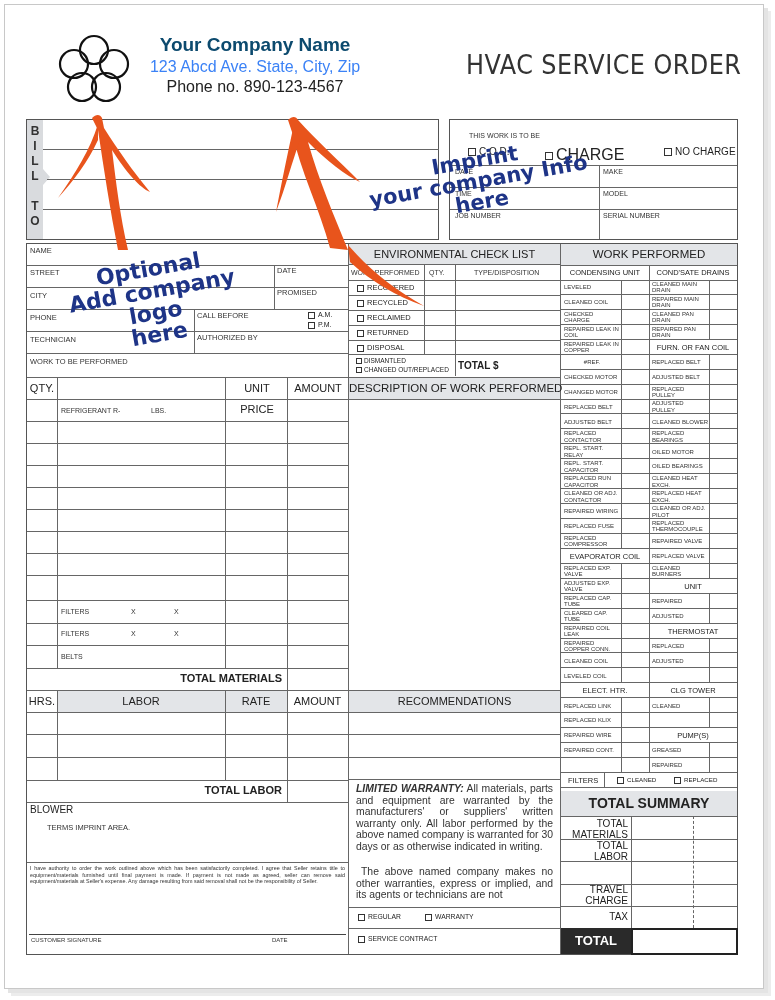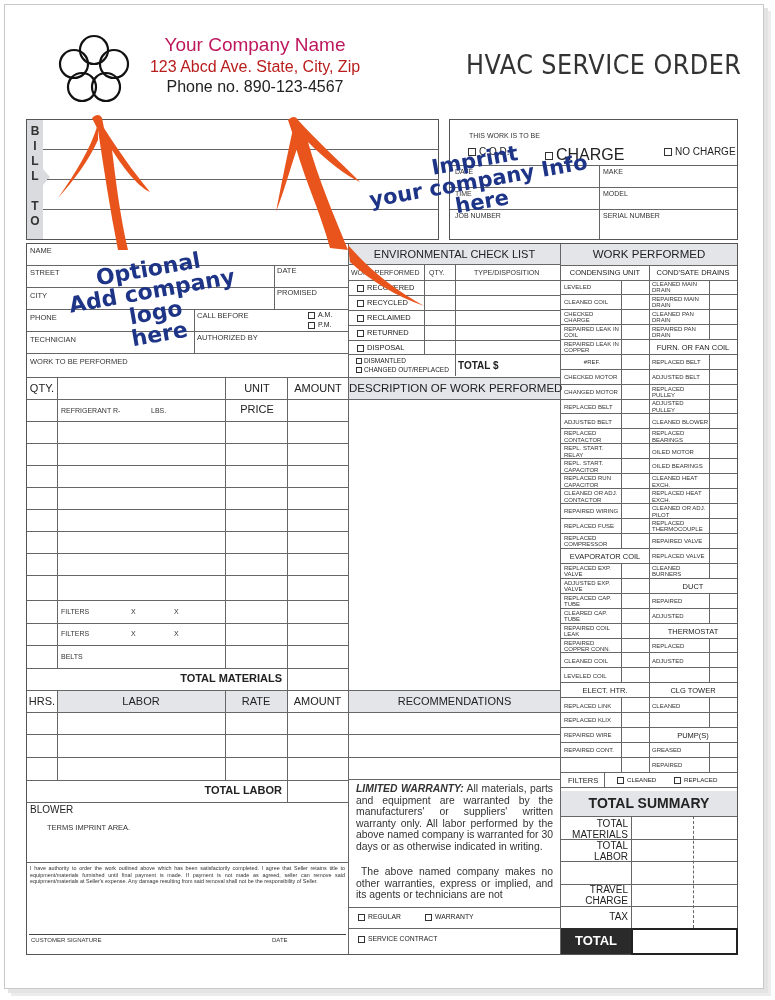--- a/index.html
+++ b/index.html
@@ -23,22 +23,22 @@
 
 <svg class="abs" style="left:56px;top:33px" width="76" height="72">
   <g fill="none" stroke="#111" stroke-width="2.2">
     <circle cx="38" cy="17" r="14"></circle>
     <circle cx="58" cy="31" r="14"></circle>
     <circle cx="50" cy="54" r="14"></circle>
     <circle cx="26" cy="54" r="14"></circle>
     <circle cx="18" cy="31" r="14"></circle>
   </g>
 </svg>
-<div class="abs center" style="left:140px;top:34px;width:230px;font-size:19px;font-weight:normal;color:#be185d">Your Company Name</div>
-<div class="abs center" style="left:140px;top:58px;width:230px;font-size:16px;color:#b91c1c">123 Abcd Ave. State, City, Zip</div>
+<div class="abs center" style="left:140px;top:34px;width:230px;font-size:19px;font-weight:bold;color:#0c4a6e">Your Company Name</div>
+<div class="abs center" style="left:140px;top:58px;width:230px;font-size:16px;color:#3b82f6">123 Abcd Ave. State, City, Zip</div>
 <div class="abs center" style="left:140px;top:78px;width:230px;font-size:16px;color:#222">Phone no. 890-123-4567</div>
 <div class="abs" style="left:466px;top:50px;font-size:26px;color:#333;letter-spacing:0.5px;font-family:'DejaVu Sans',sans-serif;font-weight:normal;transform:scaleX(0.92);transform-origin:left">HVAC SERVICE ORDER</div>
 
 <div class="box" style="left:26px;top:119px;width:413px;height:121px"></div>
 <div class="abs" style="left:27px;top:120px;width:16px;height:119px;background:#d9dbde"></div>
 <div class="abs" style="left:43px;top:169px;width:0;height:0;border-top:8px solid transparent;border-bottom:8px solid transparent;border-left:7px solid #d9dbde"></div>
 <div class="abs center" style="left:27px;top:124px;width:16px;font-size:12px;font-weight:bold;line-height:15px;color:#333">
   <div>B</div>
   <div>I</div>
   <div>L</div>
@@ -355,21 +355,21 @@
     </div>
     <div style="position: absolute; left: 88px; top: 283.848px; width: 88px; height: 14.9394px; border-bottom: 1px solid rgb(102, 102, 102);">
       <div style="position: absolute; left: 60px; top: 0px; width: 0px; height: 14.9394px; border-left: 1px solid rgb(102, 102, 102);"></div>
       <div class="tiny" style="left: 3px; width: 56px; top: 0px; height: 14.9394px; display: flex; align-items: center;">CLEANED BURNERS</div>
     </div>
     <div style="position: absolute; left: 0px; top: 298.788px; width: 88px; height: 14.9394px; border-bottom: 1px solid rgb(102, 102, 102);">
       <div style="position: absolute; left: 60px; top: 0px; width: 0px; height: 14.9394px; border-left: 1px solid rgb(102, 102, 102);"></div>
       <div class="tiny" style="left: 3px; width: 56px; top: 0px; height: 14.9394px; display: flex; align-items: center;">ADJUSTED EXP. VALVE</div>
     </div>
     <div style="position: absolute; left: 88px; top: 298.788px; width: 88px; height: 14.9394px; border-bottom: 1px solid rgb(102, 102, 102);">
-      <div style="position: absolute; left: 0px; width: 88px; top: 0px; height: 14.9394px; display: flex; align-items: center; justify-content: center; font-size: 7.5px; color: rgb(34, 34, 34);">DUCT</div>
+      <div style="position: absolute; left: 0px; width: 88px; top: 0px; height: 14.9394px; display: flex; align-items: center; justify-content: center; font-size: 7.5px; color: rgb(34, 34, 34);">UNIT</div>
     </div>
     <div style="position: absolute; left: 0px; top: 313.727px; width: 88px; height: 14.9394px; border-bottom: 1px solid rgb(102, 102, 102);">
       <div style="position: absolute; left: 60px; top: 0px; width: 0px; height: 14.9394px; border-left: 1px solid rgb(102, 102, 102);"></div>
       <div class="tiny" style="left: 3px; width: 56px; top: 0px; height: 14.9394px; display: flex; align-items: center;">REPLACED CAP. TUBE</div>
     </div>
     <div style="position: absolute; left: 88px; top: 313.727px; width: 88px; height: 14.9394px; border-bottom: 1px solid rgb(102, 102, 102);">
       <div style="position: absolute; left: 60px; top: 0px; width: 0px; height: 14.9394px; border-left: 1px solid rgb(102, 102, 102);"></div>
       <div class="tiny" style="left: 3px; width: 56px; top: 0px; height: 14.9394px; display: flex; align-items: center;">REPAIRED</div>
     </div>
     <div style="position: absolute; left: 0px; top: 328.667px; width: 88px; height: 14.9394px; border-bottom: 1px solid rgb(102, 102, 102);">

